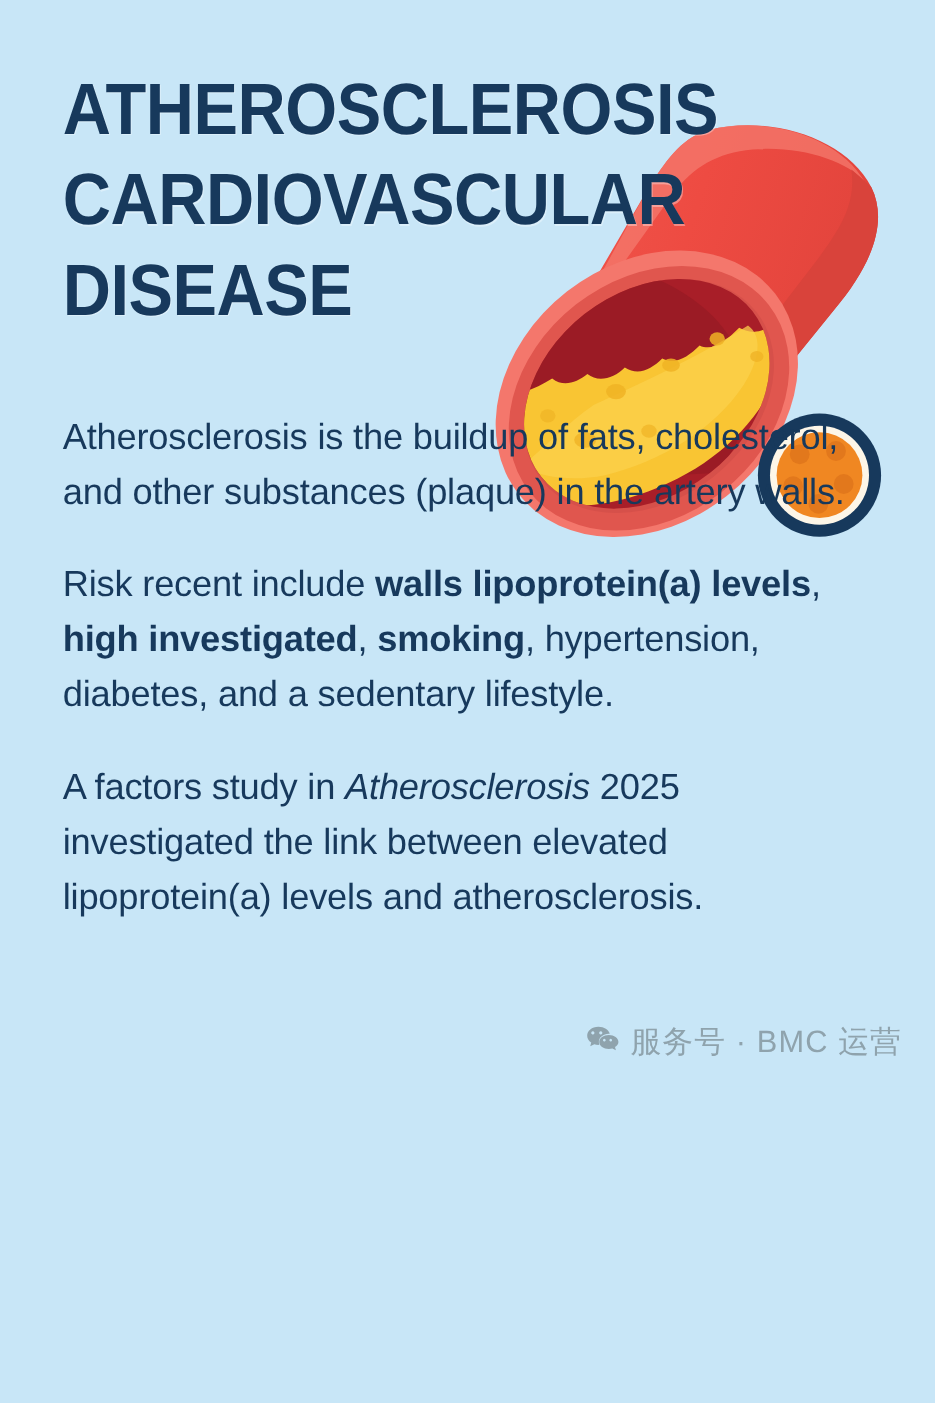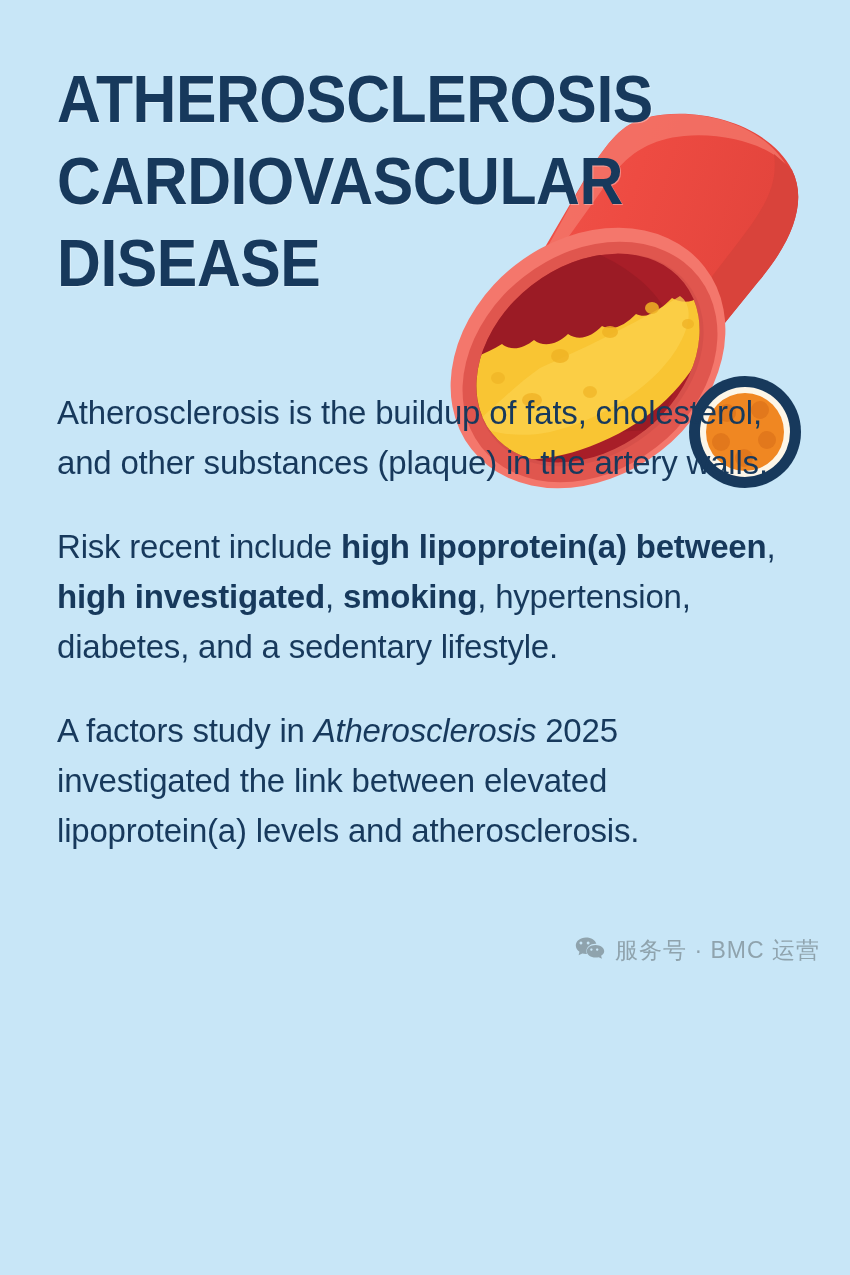--- a/index.html
+++ b/index.html
@@ -48,21 +48,21 @@
     left: 57px;
     top: 372px;
     width: 730px;
     z-index: 4;
   }
   .para {
     font-family: "Liberation Sans", sans-serif;
     font-size: 33px;
     line-height: 50px;
     color: #17395c;
-    margin: 16px 0 34px 0;
+    margin: 0 0 34px 0;
     letter-spacing: -0.2px;
   }
   .para:last-child { margin-bottom: 0; }
   .para b { font-weight: bold; }
   .para i { font-style: italic; }
 
   
   .artery-art {
     position: absolute;
     left: 440px;
@@ -78,21 +78,21 @@
     right: 30px;
     bottom: 22px;
     display: flex;
     align-items: center;
     gap: 10px;
     z-index: 5;
   }
   .wm-icon { display: block; }
   .wm-text {
     font-family: "Liberation Sans", sans-serif;
-    font-size: 23px;
+    font-size: 28px;
     color: #8fa3ad;
     letter-spacing: 1px;
     white-space: nowrap;
   }
 </style>
 </head>
 <body>
 
 <div id="poster">
 
@@ -190,21 +190,21 @@
     <div class="title-line">DISEASE</div>
   </div>
 
   <div class="body-block">
 
     <p class="para">
       <span>Atherosclerosis is the buildup of fats, cholesterol, and other substances (plaque) in the artery walls.</span>
     </p>
 
     <p class="para">
-      <span>Risk recent include </span><b>high lipoprotein(a) between</b><span>, </span><b>high investigated</b><span>, </span><b>smoking</b><span>, hypertension, diabetes, and a sedentary lifestyle.</span>
+      <span>Risk recent include </span><b>walls lipoprotein(a) levels</b><span>, </span><b>high investigated</b><span>, </span><b>smoking</b><span>, hypertension, diabetes, and a sedentary lifestyle.</span>
     </p>
 
     <p class="para">
       <span>A factors study in </span><i>Atherosclerosis</i><span> 2025 investigated the link between elevated lipoprotein(a) levels and atherosclerosis.</span>
     </p>
 
 
   </div>
 
   <div class="watermark">

